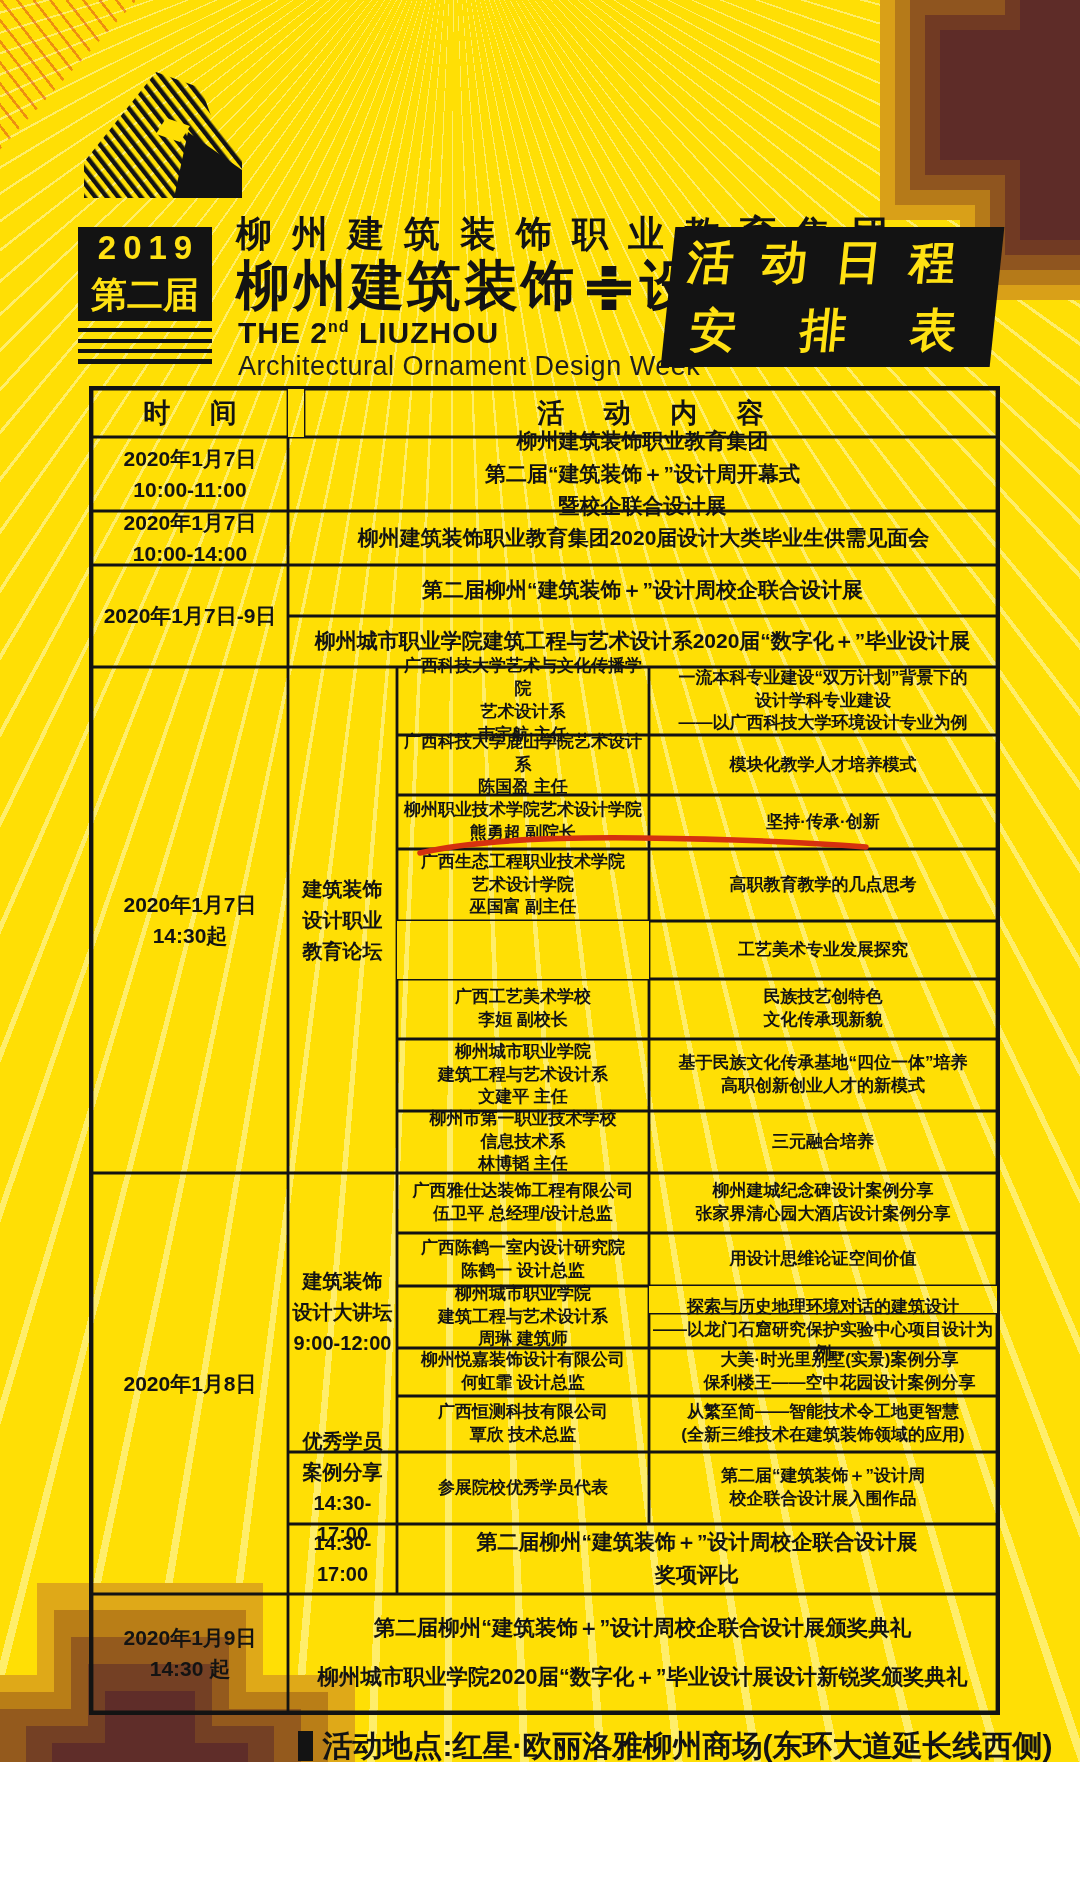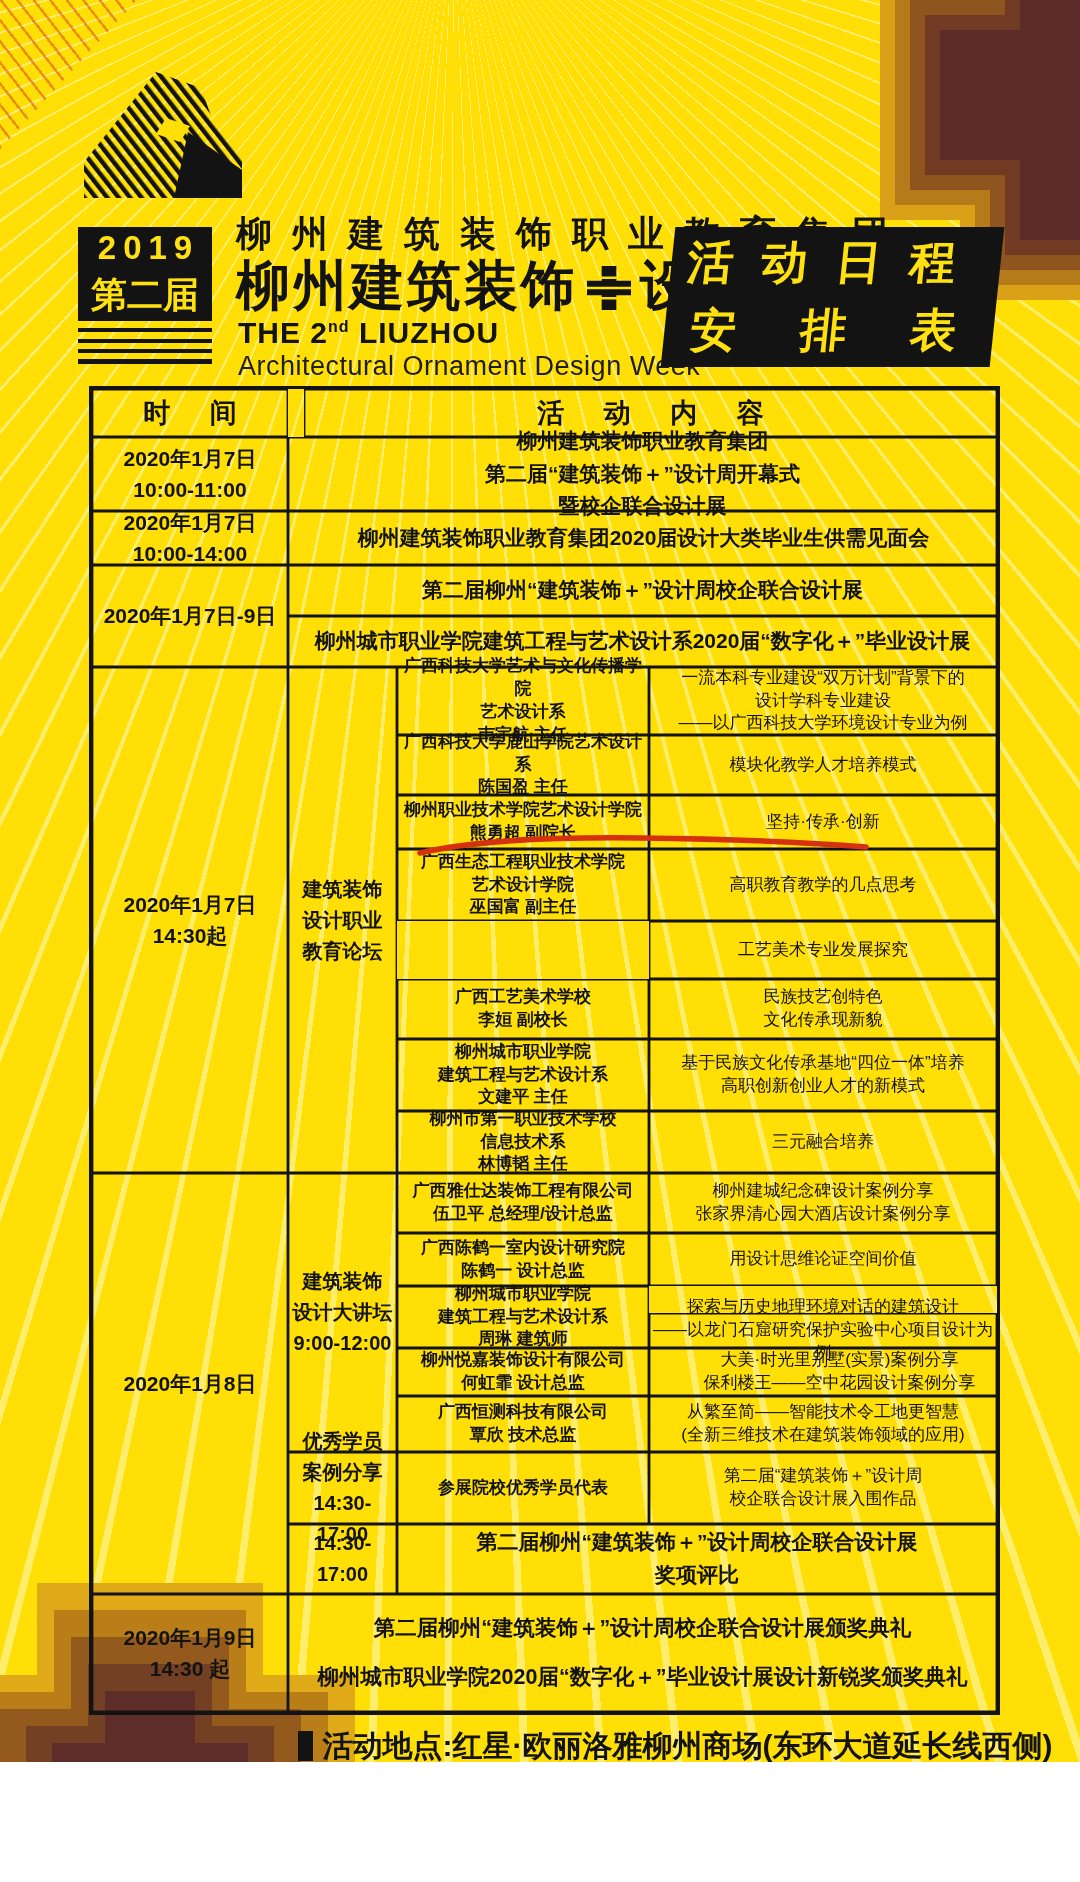--- a/index.html
+++ b/index.html
@@ -57,21 +57,21 @@
   }
   .c{
     display:flex; align-items:center; justify-content:center; text-align:center;
     white-space:pre-line; box-shadow:inset 0 0 0 1.4px #131313; color:#131313;
     padding:2px 4px; box-sizing:border-box;
   }
   .hdr{font-size:27px; font-weight:bold; letter-spacing:16px; text-indent:16px;}
   .t{font-size:21px; font-weight:bold; line-height:1.5;}
   .cat{font-size:20px; font-weight:bold; line-height:1.55;}
   .spk{font-size:17px; font-weight:bold; line-height:1.35;}
-  .top{font-size:17px; font-weight:normal; line-height:1.35;}
+  .top{font-size:17px; font-weight:bold; line-height:1.35;}
   .big{font-size:21px; font-weight:bold; line-height:1.55;}
   .aw{font-size:21.5px; font-weight:bold; line-height:2.3;}
 
   .underline-svg{position:absolute; left:0; top:0; pointer-events:none;}
 
   
   .footer{
     position:absolute; left:240px; top:1726px; width:870px; text-align:center;
     font-size:30px; font-weight:bold; white-space:nowrap;
   }

